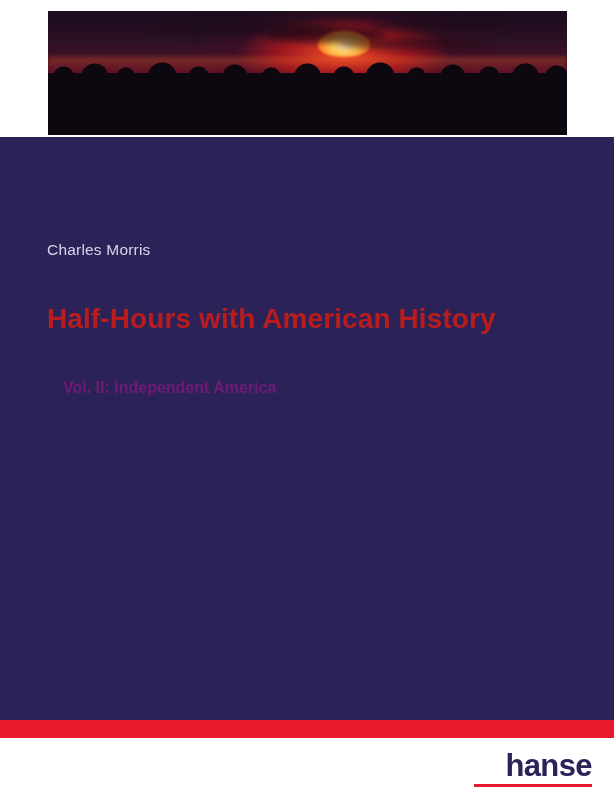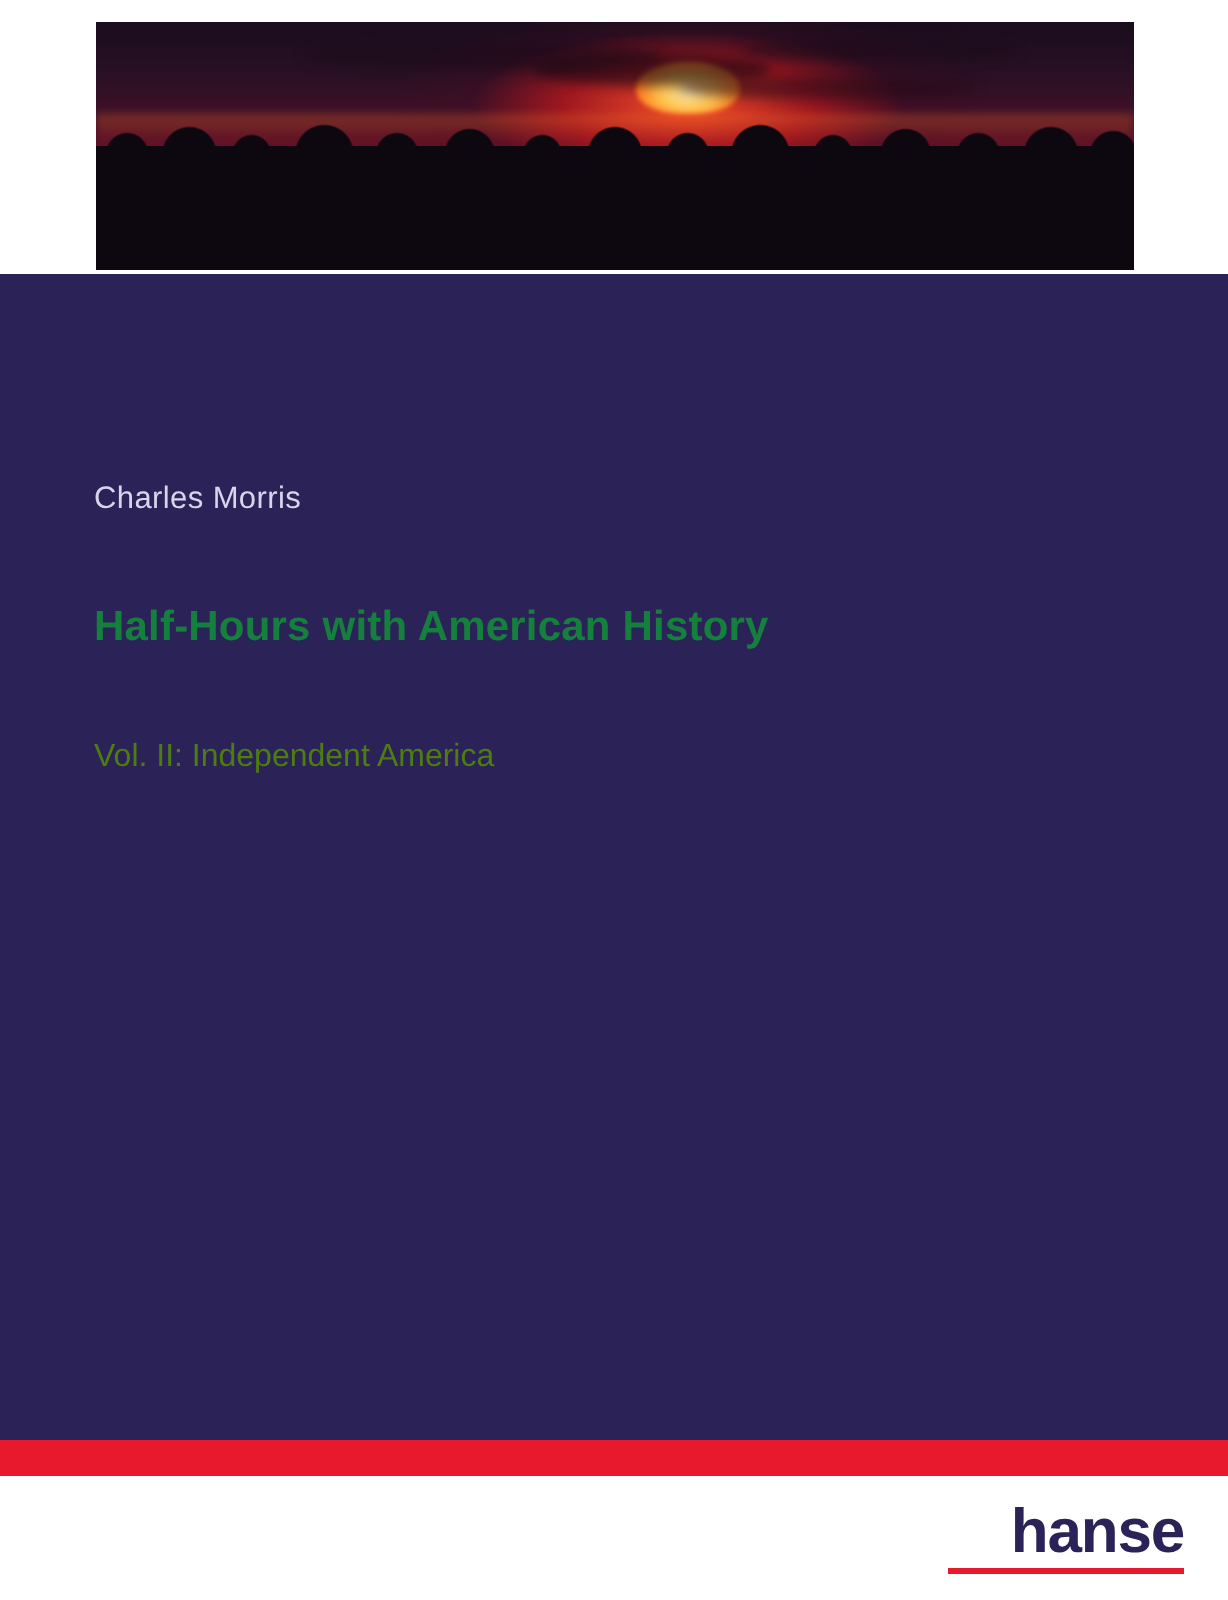--- a/index.html
+++ b/index.html
@@ -123,32 +123,32 @@
     width: 500px;
   }
   .author {
     color: #d9d4ea;
     font-size: 15.5px;
     font-weight: normal;
     letter-spacing: 0.2px;
     margin: 0 0 42px 0;
   }
   .title {
-    color: #15803d;
-    font-size: 21px;
+    color: #b91c1c;
+    font-size: 28px;
     font-weight: bold;
     letter-spacing: 0.1px;
     margin: 0 0 42px 0;
     line-height: 1.25;
   }
   .subtitle {
-    color: #4d7c0f;
+    color: #701a75;
     font-size: 16px;
-    font-weight: normal;
-    margin: 0;
+    font-weight: bold;
+    margin: 16px;
     line-height: 1.3;
   }
   
   .red-bar {
     position: absolute;
     left: 0;
     top: 720px;
     width: 614px;
     height: 18px;
     background: #e8192c;

